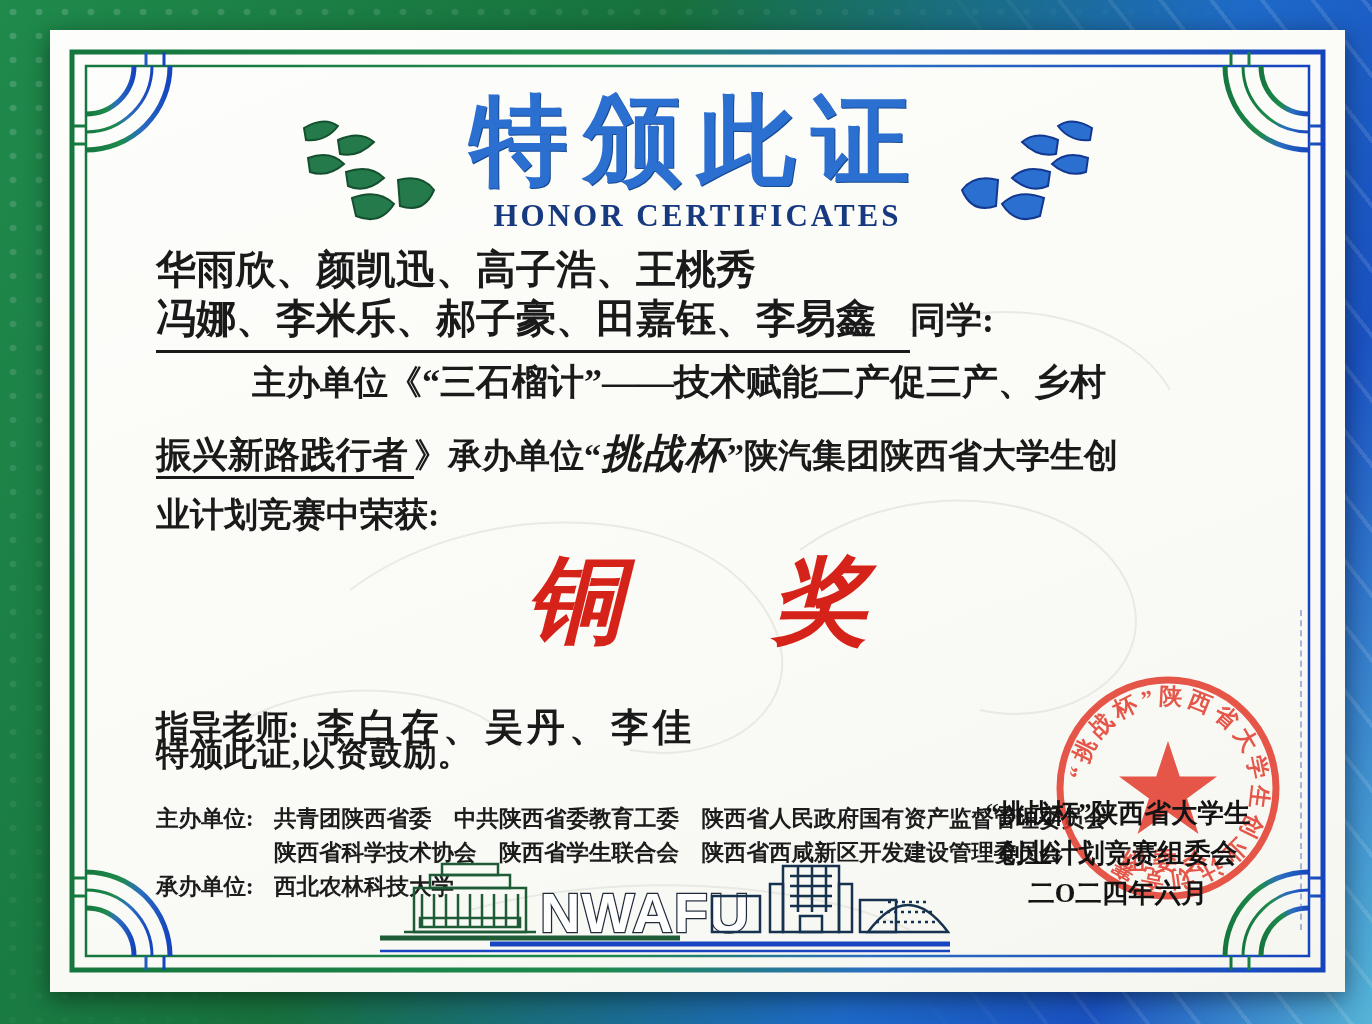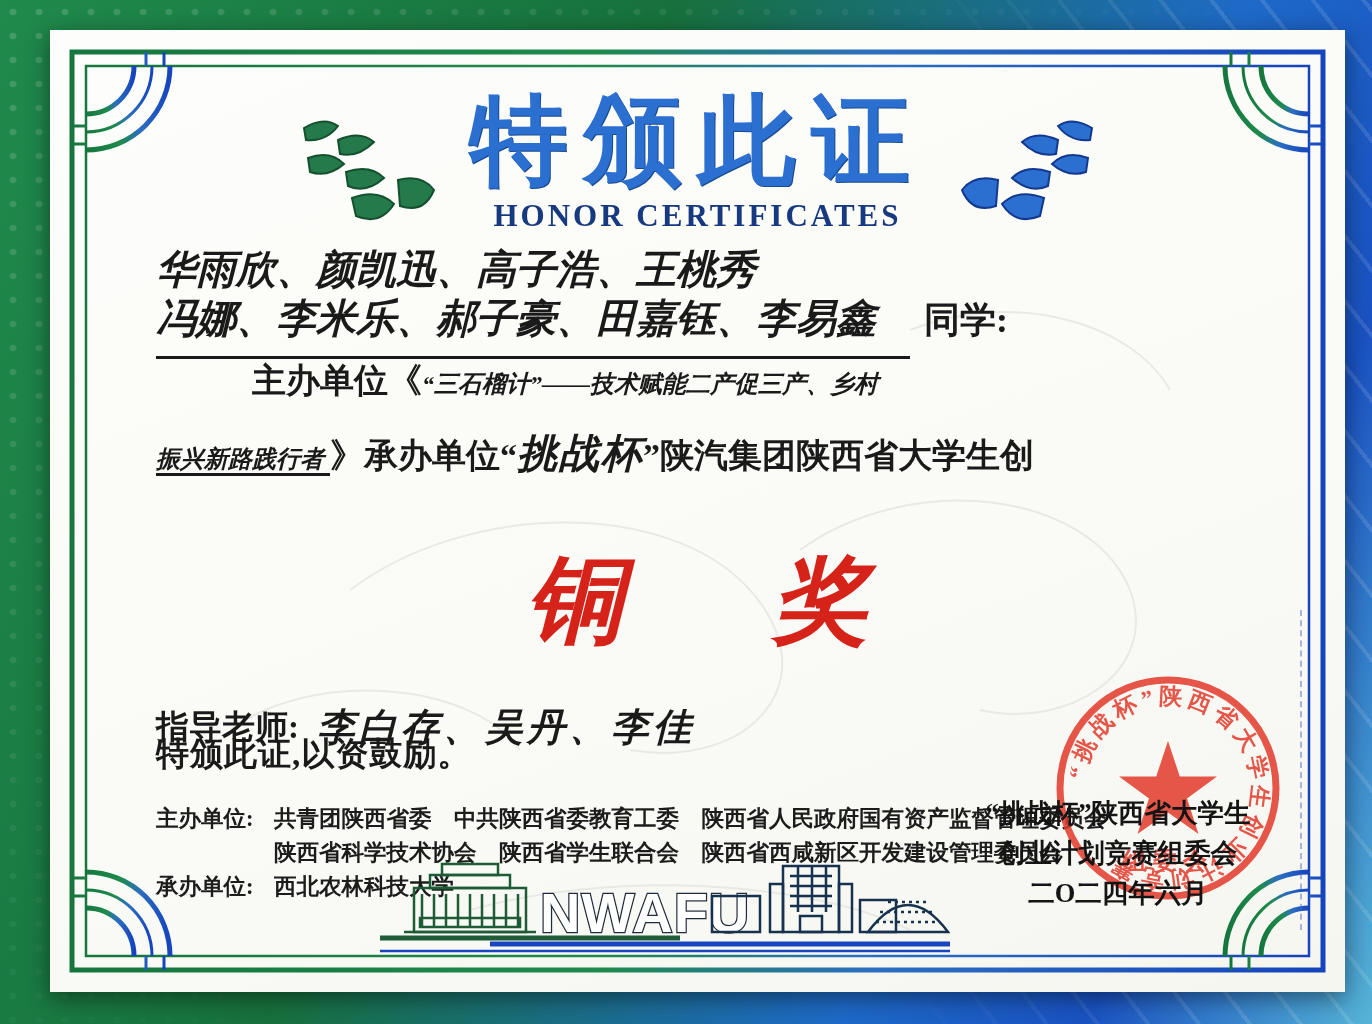--- a/index.html
+++ b/index.html
@@ -36,31 +36,31 @@
   .cert-title{
     font-size:98px;font-weight:bold;line-height:1.1;letter-spacing:16px;
     color:var(--title-blue);text-shadow:1px 1px 0 #174a8f;
   }
   .cert-subtitle{
     margin-top:2px;font-size:31px;font-weight:bold;letter-spacing:3px;color:var(--navy);
     font-family:"Liberation Serif","DejaVu Serif",serif;
   }
   .laurel{margin-top:26px;}
 
-  .hw{font-style:italic;font-weight:600;}
+  .hw{font-weight:600;}
   .print{font-weight:700;}
 
   .recip-l1{position:absolute;left:106px;top:220px;font-size:40px;line-height:1;}
   .recip-l2{position:absolute;left:106px;top:266px;display:flex;align-items:baseline;}
-  .recip-names{font-size:40px;line-height:1.15;border-bottom:3px solid #1a1a1a;padding-right:34px;padding-bottom:14px;}
-  .salutation{font-size:36px;margin-left:14px;}
+  .recip-names{font-size:40px;line-height:1.15;border-bottom:3px solid #1a1a1a;padding-right:34px;padding-bottom:8px;}
+  .salutation{font-size:36px;}
 
   .body-l1{position:absolute;left:106px;top:328px;width:1110px;font-size:34px;white-space:nowrap;}
   .body-l1 .intro{margin-left:96px;}
-  .body-l1 .hw,.body-l2 .hw{font-size:24px;}
+  .body-l1 .hw,.body-l2 .hw{font-size:36px;}
   .body-l2{position:absolute;left:106px;top:396px;width:1110px;font-size:34px;white-space:nowrap;}
   .body-l2 .underlined{border-bottom:3px solid #1a1a1a;padding-bottom:1px;padding-right:6px;}
   .cup{font-size:40px;font-weight:800;font-style:italic;letter-spacing:2px;}
   .body-l3{position:absolute;left:106px;top:462px;font-size:34px;}
 
   .award-row{position:absolute;left:0;top:518px;width:100%;display:flex;justify-content:center;gap:150px;}
   .award-char{font-size:96px;font-weight:bold;font-style:italic;color:var(--award-red);line-height:1.1;}
 
   .advisor-row{position:absolute;left:106px;top:672px;display:flex;align-items:center;}
   .advisor-label{font-size:33px;}
@@ -168,20 +168,21 @@
       <span class="recip-names hw">冯娜、李米乐、郝子豪、田嘉钰、李易鑫</span>
       <span class="salutation print">同学:</span>
     </div>
 
     <div class="body-l1">
       <span class="intro print">主办单位《</span><span class="hw">“三石榴计”——技术赋能二产促三产、乡村</span>
     </div>
     <div class="body-l2">
       <span class="underlined hw">振兴新路践行者</span><span class="print">》</span><span class="print">承办单位</span><span class="print">“</span><span class="cup">挑战杯</span><span class="print">”</span><span class="print">陕汽集团陕西省大学生创</span>
     </div>
+    <div class="body-l3 print">业计划竞赛中荣获:</div>
 
     <div class="award-row">
       <span class="award-char">铜</span>
       <span class="award-char">奖</span>
     </div>
 
     <div class="advisor-row">
       <span class="advisor-label print">指导老师:</span>
       <span class="advisor-names hw">李白存、吴丹、李佳</span>
     </div>

